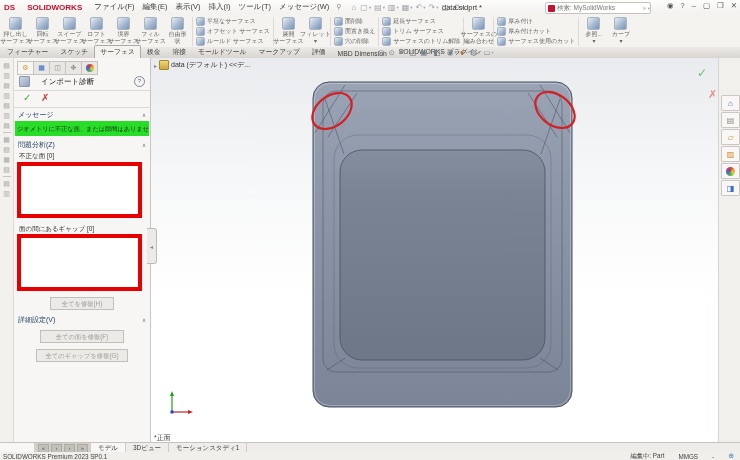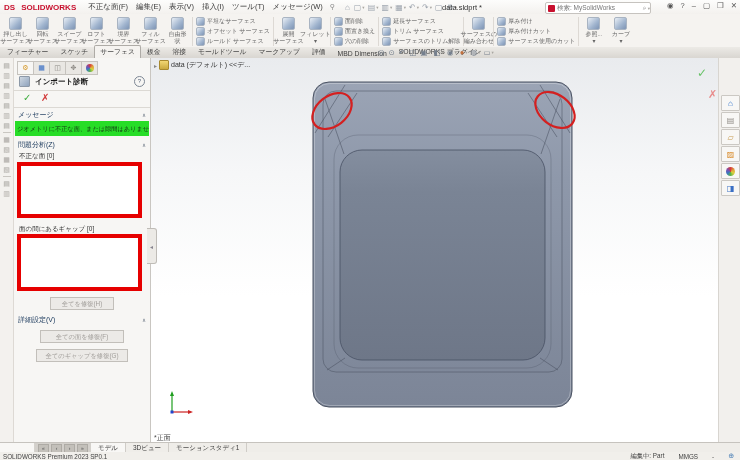--- a/index.html
+++ b/index.html
@@ -4,21 +4,21 @@
 <style>
   html,body{margin:0;padding:0;}
   body{width:740px;height:460px;position:relative;overflow:hidden;background:#fff;
        font-family:"Liberation Sans","DejaVu Sans",sans-serif;color:#333;}
   .abs{position:absolute;}
 
   
   .titlebar{top:0;left:0;right:0;height:14px;background:linear-gradient(#fdfdfc,#f3f1ee);
             border-bottom:1px solid #e4e2de;display:flex;align-items:center;font-size:7.5px;}
   .logo{margin-left:4px;color:#c8102e;font-size:8px;font-weight:700;white-space:nowrap;}
-  .logo .ds{margin-right:6px;}
+  .logo .ds{margin-right:12px;}
   .menus{display:flex;margin-left:8px;}
   .menu{padding:0 4px;color:#3a3a3a;white-space:nowrap;}
   .pin{color:#8a8a8a;font-size:7px;margin-left:3px;}
   .qa{display:flex;gap:3px;margin-left:10px;color:#9aa2ac;font-size:8px;align-items:center;}
   .qaitem{display:flex;align-items:center;gap:1px;}
   .dd{font-size:4.5px;color:#a9a6a1;}
   .doc-title{left:442px;top:3px;font-size:7.5px;color:#333;}
   .search{left:545px;top:2px;width:104px;height:10px;background:#fff;border:1px solid #c6c3bf;
           border-radius:2px;display:flex;align-items:center;font-size:6.5px;color:#777;}
   .sbadge{width:7px;height:7px;background:#c8102e;border-radius:1px;margin:0 2px;}
@@ -55,21 +55,21 @@
   .sicon{line-height:7px;}
   .sicon.divider{width:8px;height:1px;background:#c9c6c1;font-size:0;}
 
   
   .panel{top:58px;left:14px;width:137px;height:384px;background:#f7f6f4;border-right:1px solid #c9c6c1;box-sizing:border-box;}
   .pgrip{top:0;left:62px;font-size:5px;color:#999;}
   .pmtabs{top:3px;left:3px;display:flex;}
   .pmtab{width:15px;height:12px;border:1px solid #c6c3be;background:#e9e7e3;display:flex;
          align-items:center;justify-content:center;font-size:7px;margin-right:-1px;}
   .pmtab.active{background:#f7f6f4;}
-  .pmtitle{top:18px;left:5px;display:flex;align-items:center;gap:5px;font-size:7.5px;font-weight:700;color:#1a1a1a;}
+  .pmtitle{top:18px;left:5px;display:flex;align-items:center;gap:11px;font-size:7.5px;font-weight:400;color:#1a1a1a;}
   .pticon{width:9px;height:9px;border-radius:1px;border:1px solid #8d99a8;
           background:linear-gradient(135deg,#cfd8e2,#8fa3bd);}
   .phelp{top:18px;right:5px;width:9px;height:9px;border:1px solid #7d8794;border-radius:50%;
          font-size:6px;color:#55637a;text-align:center;line-height:9px;}
   .psep{left:0;right:0;height:1px;background:#dcd9d4;}
   .pok{top:34px;left:9px;font-size:10px;color:#3fae3f;font-weight:700;}
   .pcancel{top:34px;left:27px;font-size:10px;color:#d23b3b;font-weight:700;}
   .phdr{left:4px;right:4px;font-size:7px;color:#17365a;display:flex;justify-content:space-between;align-items:center;}
   .caret{color:#6b7684;font-size:5.5px;}
   .pmsg{top:63px;left:1px;width:134px;height:15px;background:var(--message_green,#27dd27);
@@ -117,21 +117,21 @@
   .srt{margin-left:auto;display:flex;gap:14px;padding-right:6px;align-items:center;white-space:nowrap;}
   .globe{color:#4a7fb5;font-size:7px;}
 </style>
 </head>
 <body>
 
 <div class="abs titlebar">
   <span class="logo"><span class="ds">DS</span><span>SOLIDWORKS</span></span>
   <span class="menus">
 
-  <span class="menu">不正な面(F)</span>
+  <span class="menu">ファイル(F)</span>
       <span class="menu">編集(E)</span>
       <span class="menu">表示(V)</span>
       <span class="menu">挿入(I)</span>
       <span class="menu">ツール(T)</span>
       <span class="menu">メッセージ(W)</span>
     </span>
   <span class="pin">⚲</span>
   <span class="qa">
 
   <span class="qaitem">

